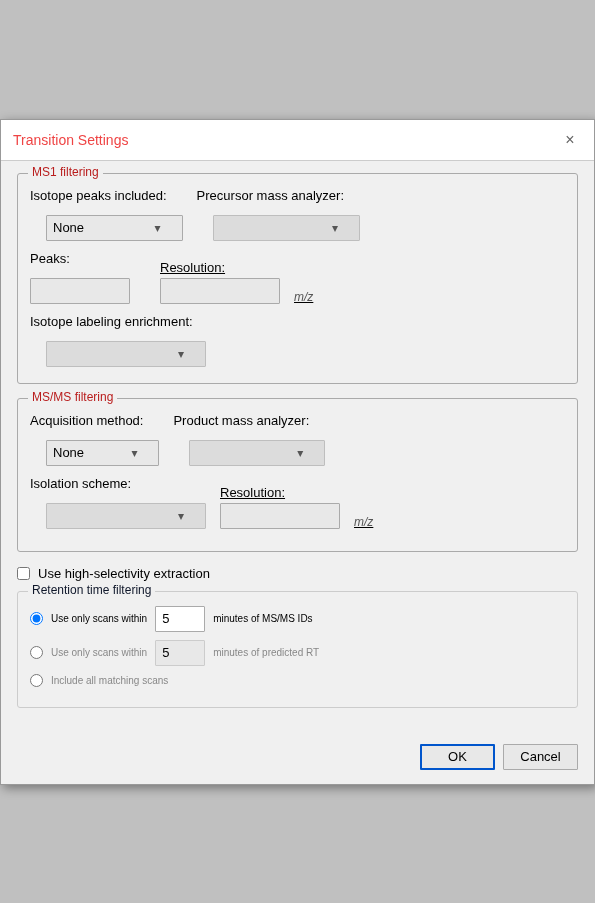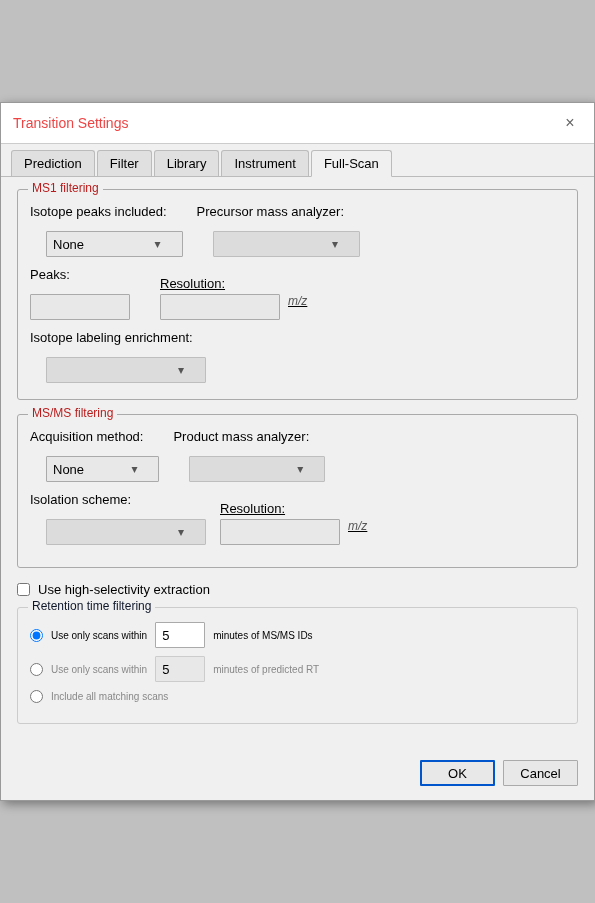--- a/index.html
+++ b/index.html
@@ -140,22 +140,22 @@
       color: #888;
     }
     input[type="text"] {
       background: #fff;
     }
     input[type="text"].disabled-input {
       background: #e8e8e8;
     }
     .mz-row {
       display: flex;
-      align-items: flex-start;
-      gap: 8px;
+      align-items: flex-end;
+      gap: 14px;
     }
     .mz-label {
       font-style: italic;
       font-size: 12px;
       color: #555;
     }
     .checkbox-row {
       display: flex;
       align-items: center;
       gap: 8px;
@@ -268,27 +268,20 @@
 </head>
 <body>
 
 <div class="dialog">
 
   <div class="title-bar">
     <span class="title-bar-text">Transition Settings</span>
     <button class="close-btn">×</button>
   </div>
 
-  <div class="tabs">
-    <div class="tab">Prediction</div>
-    <div class="tab">Filter</div>
-    <div class="tab">Library</div>
-    <div class="tab">Instrument</div>
-    <div class="tab active">Full-Scan</div>
-  </div>
 
   <div class="content">
 
     <div class="group-box">
       <span class="group-label">MS1 filtering</span>
       <div class="group-content">
 
         <div class="ms1-row1">
           <div class="field">
             <label>Isotope peaks included:</label>

